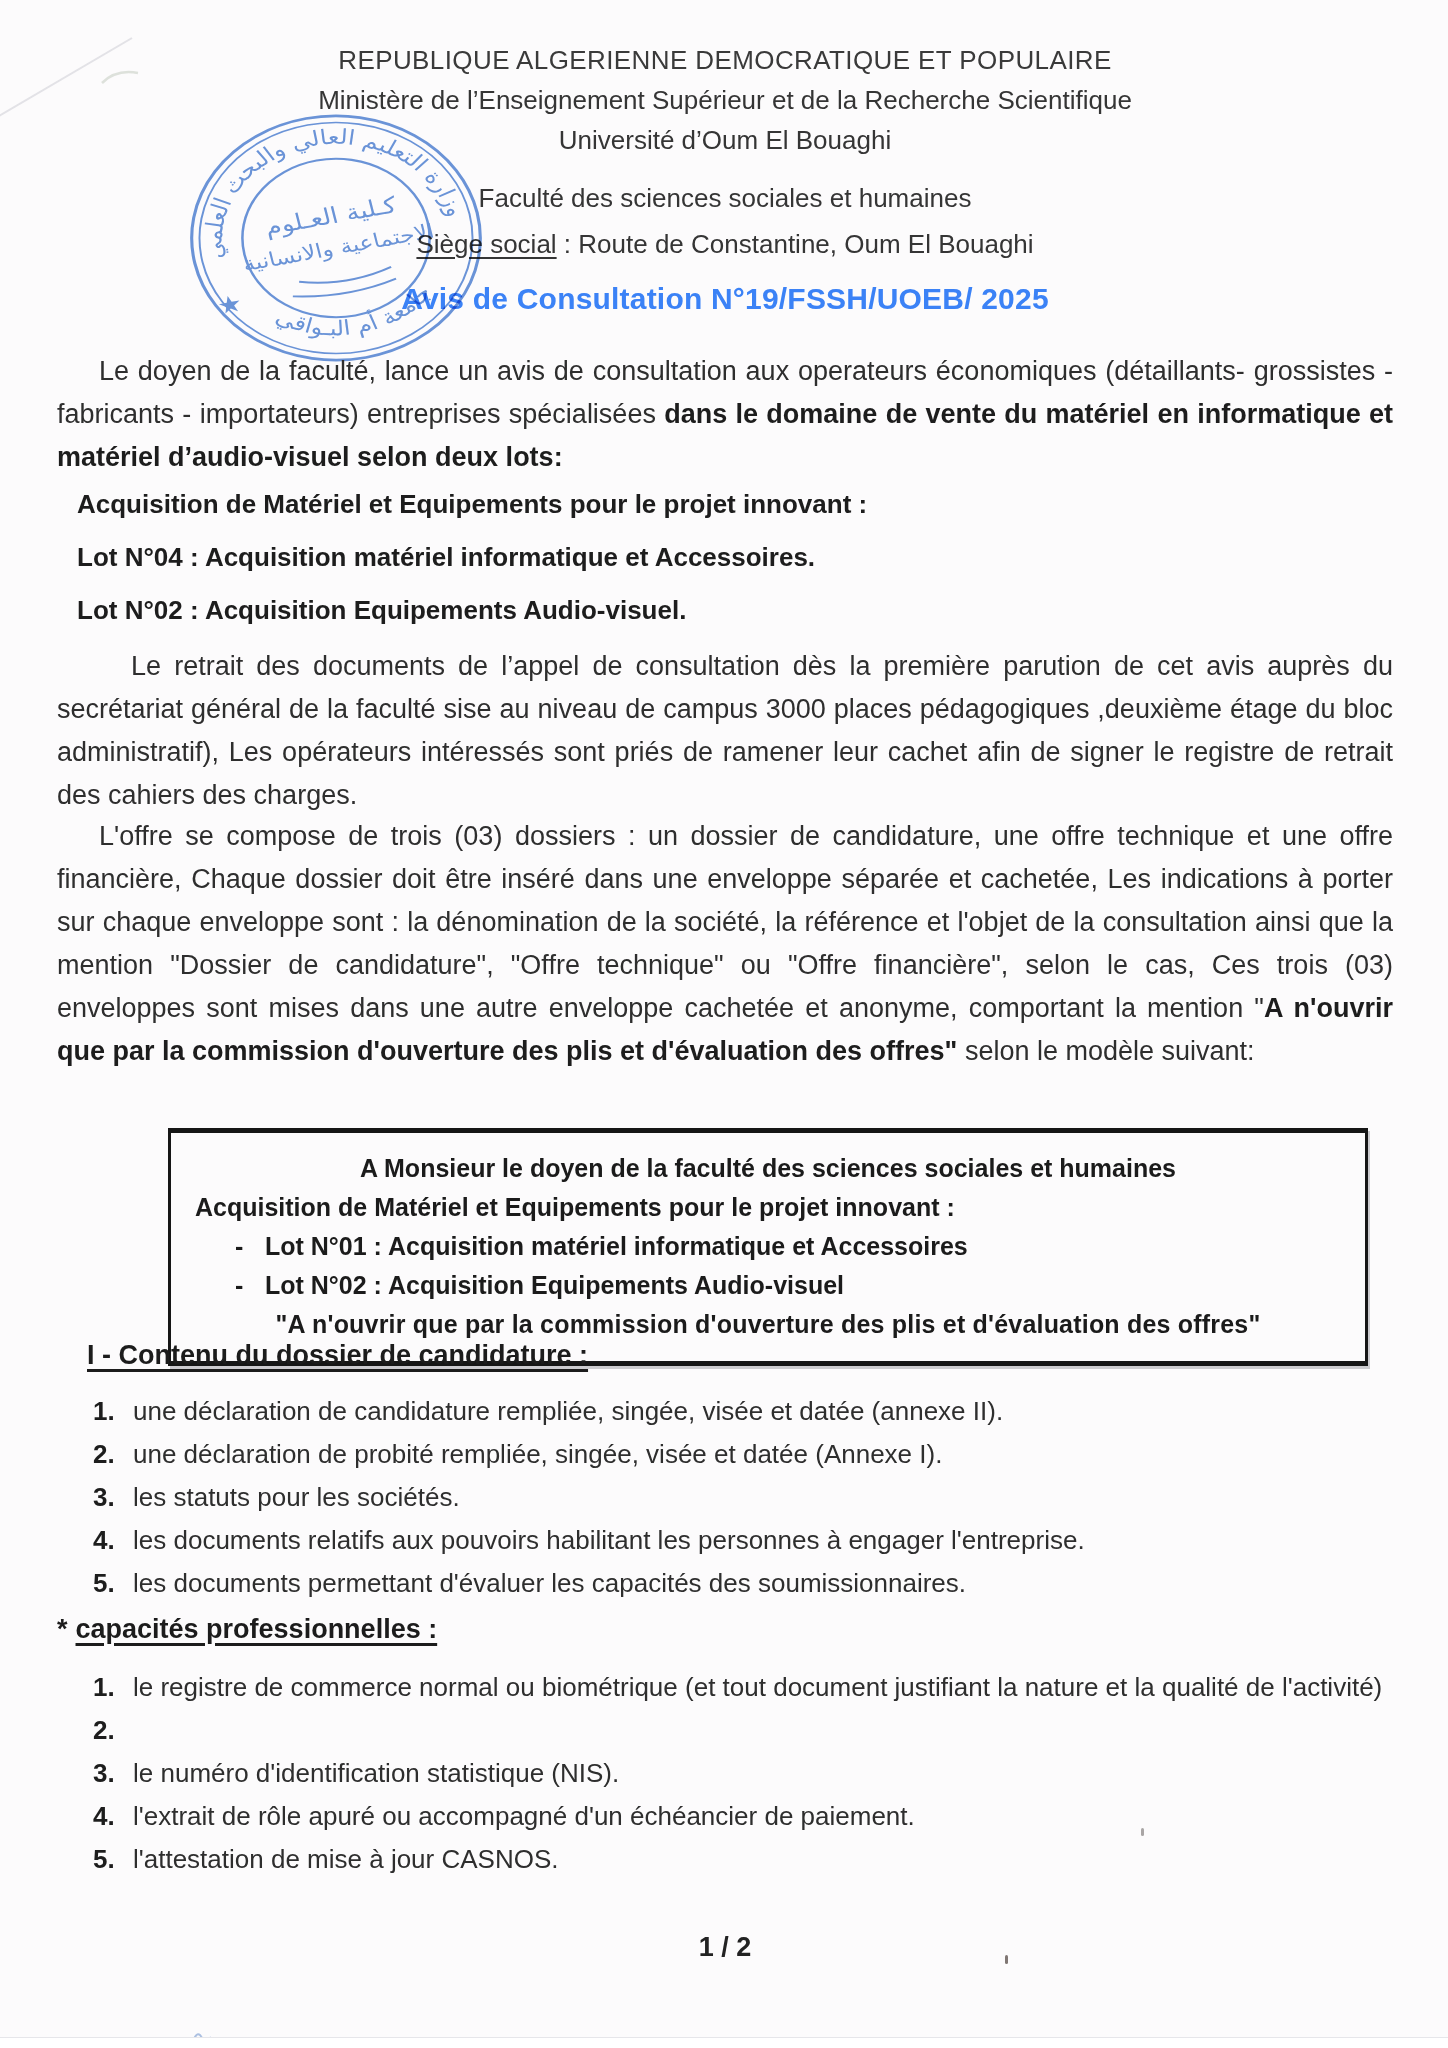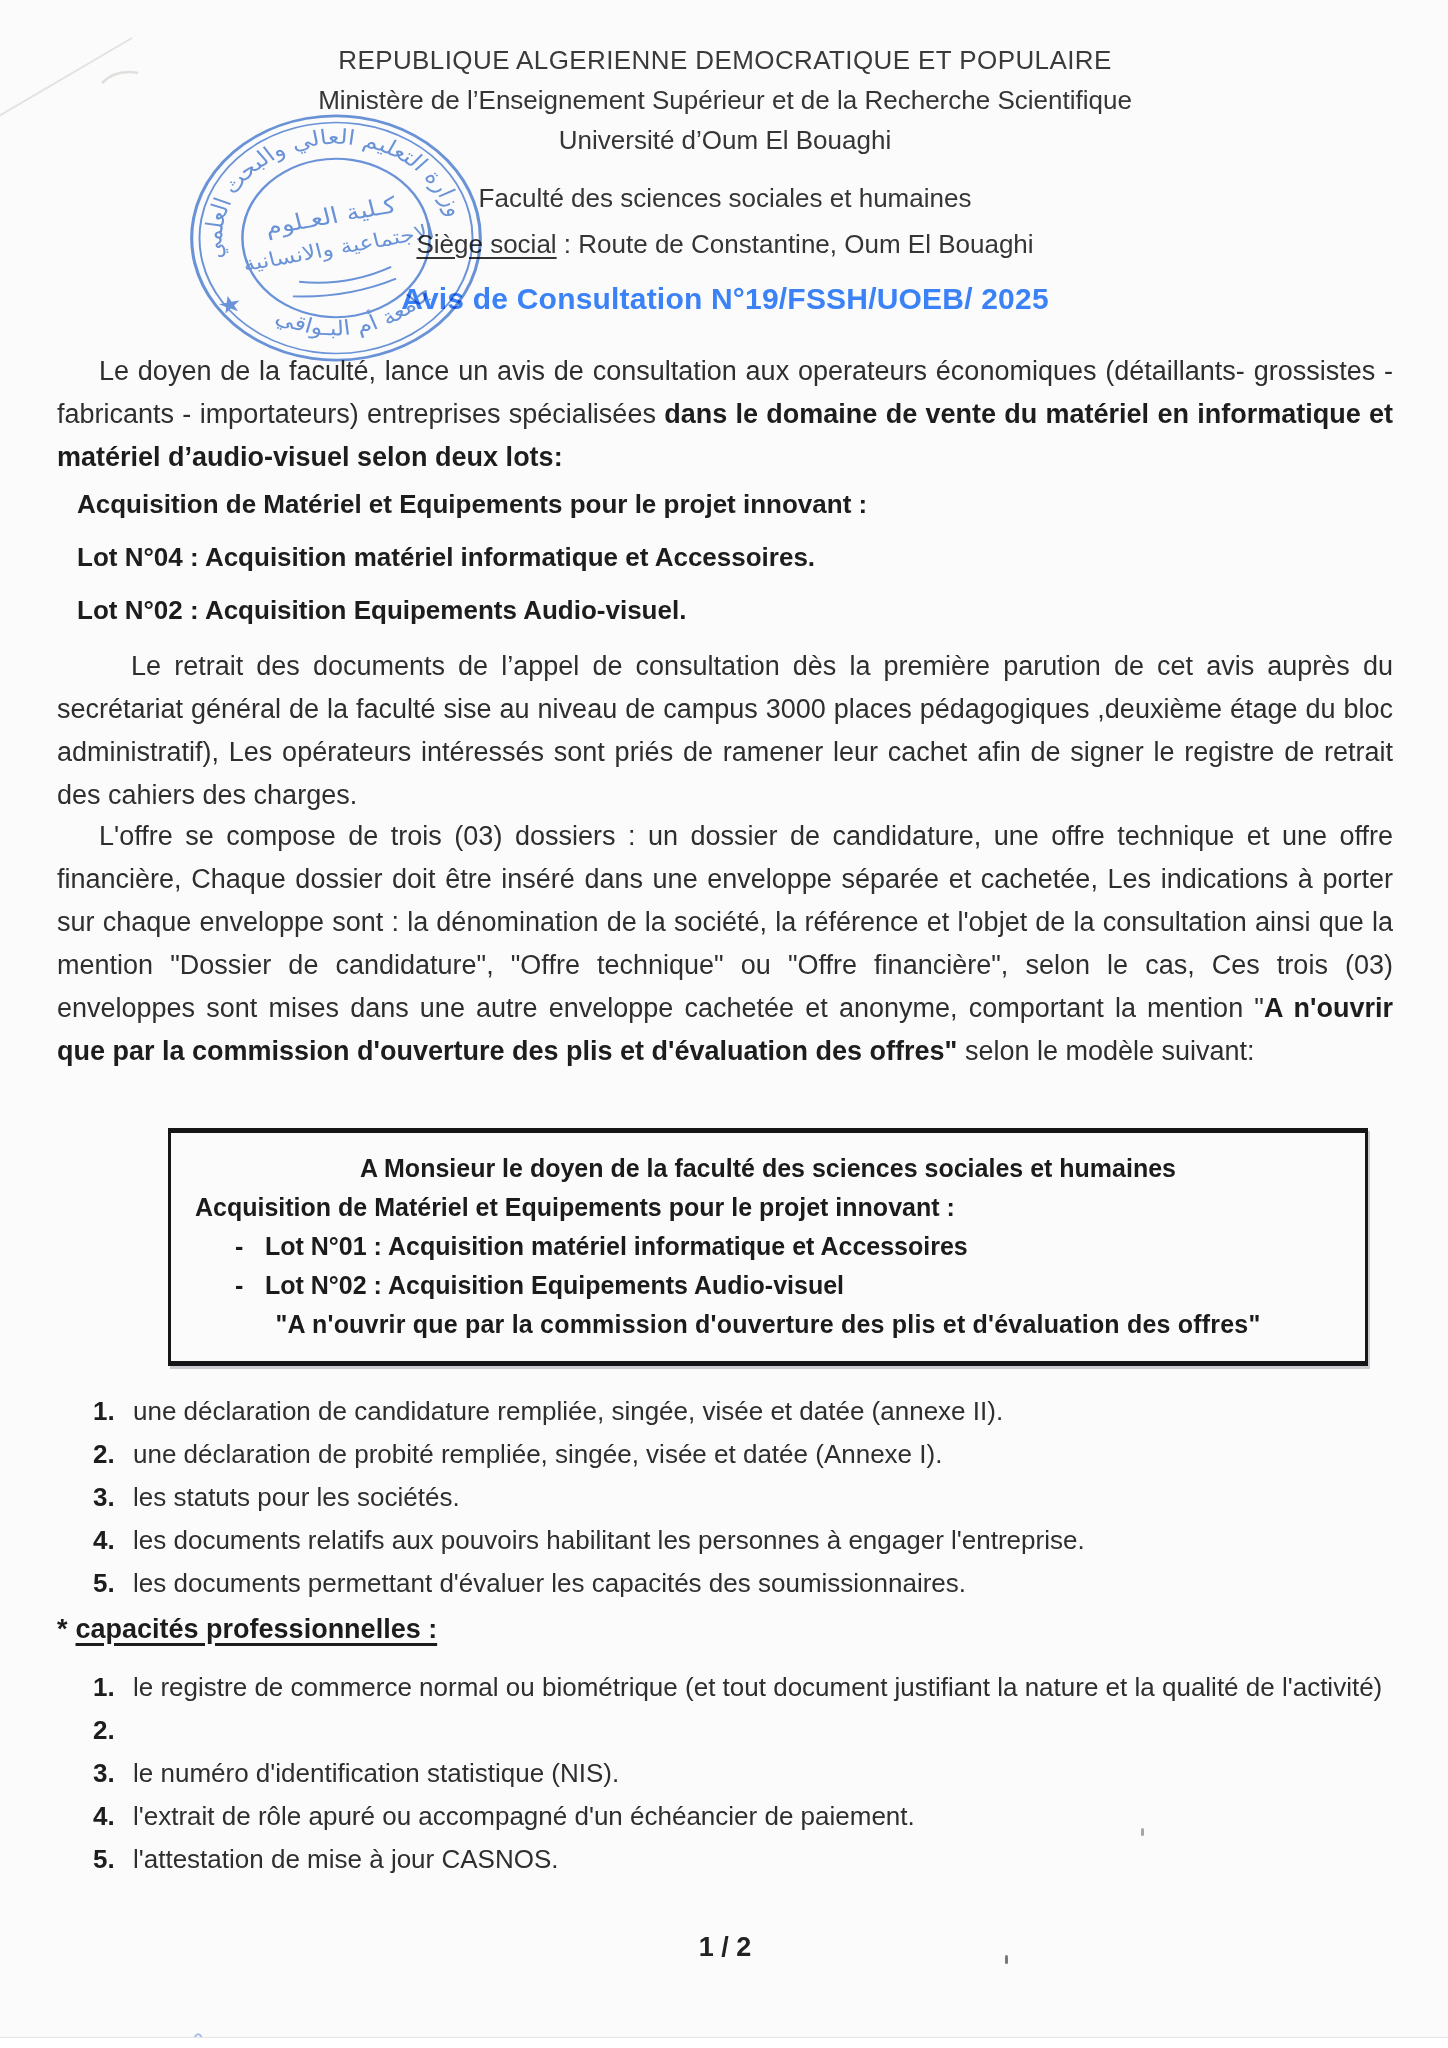--- a/index.html
+++ b/index.html
@@ -126,20 +126,21 @@
         <span class="frame-dash">-</span>
         <span>Lot N°01 : Acquisition matériel informatique et Accessoires</span>
       </div>
     <div class="frame-line frame-lot">
         <span class="frame-dash">-</span>
         <span>Lot N°02 : Acquisition Equipements Audio-visuel</span>
       </div>
     <div class="frame-line frame-mention">"A n'ouvrir que par  la  commission  d'ouverture  des  plis  et  d'évaluation  des  offres"</div>
   </div>
 
+  <div class="abs sec-head" style="top:1340px; padding-left:30px;"><span class="u">I - Contenu du dossier de candidature :</span></div>
 
   <div class="abs nlist" style="top:1396px;">
     <div class="li">
         <span class="num">1.</span>
         <span>une déclaration de candidature rempliée, singée, visée et datée (annexe II).</span>
       </div>
     <div class="li">
         <span class="num">2.</span>
         <span>une déclaration de probité rempliée, singée, visée et datée (Annexe I).</span>
       </div>

